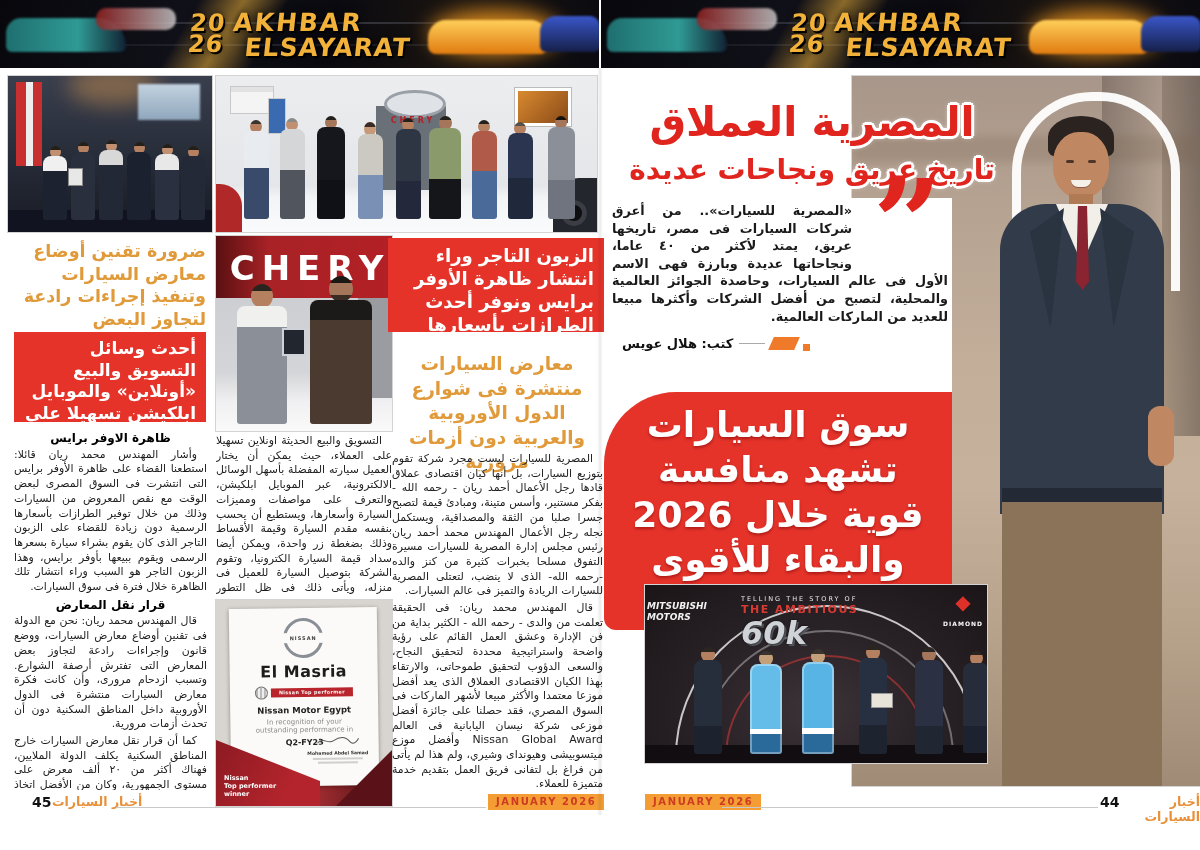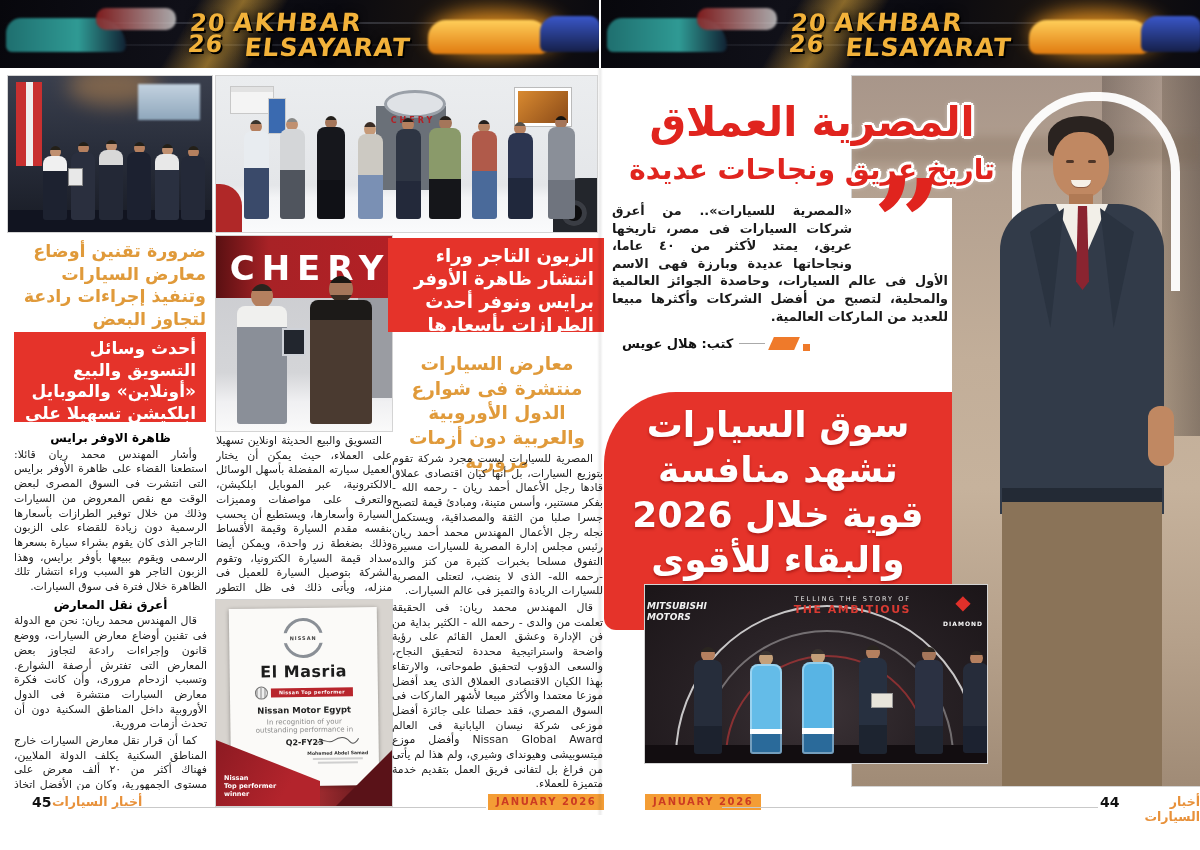--- a/index.html
+++ b/index.html
@@ -143,23 +143,24 @@
     <div class="abs" style="left:80px;top:70px;width:200px;height:200px;border:2px solid rgba(230,60,60,.5);border-radius:50%;"></div>
     <div class="abs" style="left:0;bottom:0;width:342px;height:18px;background:#120d10;"></div>
     <div class="abs" style="left:2px;top:16px;color:#f2f2f2;font-weight:bold;font-style:italic;font-size:9px;line-height:11px;">
       <div>MITSUBISHI</div>
       <div>MOTORS</div>
     </div>
     <div class="abs" style="right:4px;top:8px;text-align:center;">
       <span style="color:#e0302a;font-size:20px;line-height:18px;display:block;">◆</span>
       <span style="color:#fff;font-size:6px;letter-spacing:1px;font-weight:bold;">DIAMOND</span>
     </div>
-    <div class="abs" style="left:96px;top:10px;width:170px;text-align:right;">
+    <div class="abs" style="left:96px;top:10px;width:170px;text-align:left;">
       <div style="color:#e8e8e8;font-size:6.5px;letter-spacing:2px;">TELLING THE STORY OF</div>
       <div style="color:#d83a32;font-size:11px;font-weight:900;letter-spacing:1.5px;">THE AMBITIOUS</div>
+      <div style="color:#cfd3d8;font-size:32px;font-weight:900;font-style:italic;line-height:34px;text-shadow:0 0 2px #000,2px 2px 0 #55585e;">60k</div>
     </div>
     <div class="pr" style="left:48px;top:62px;width:30px;height:110px;">
         <i class="ph" style="width:14px;height:15px;background:linear-gradient(#2a2520 0 32%,#b5805f 32%);"></i>
         <i class="pb" style="width:28px;height:94px;background:linear-gradient(#262d3b 0 70%,#1c222e 70%);"></i>
       </div>
     <div class="pr" style="left:104px;top:66px;width:34px;height:106px;">
         <i class="ph" style="width:14px;height:15px;background:linear-gradient(#3a3430 0 30%,#c4a07a 30%);"></i>
         <i class="pb" style="width:32px;height:90px;background:linear-gradient(180deg,#64bce8 0 72%,#fff 72% 78%,#2a6a9a 78%);box-shadow:inset 0 0 0 2px rgba(255,255,255,.35);"></i>
       </div>
     <div class="pr" style="left:156px;top:64px;width:34px;height:108px;">
@@ -266,21 +267,21 @@
       </div>
   </div>
 
   <div class="goldhead abs" style="left:16px;top:240px;width:190px;">ضرورة تقنين أوضاع معارض السيارات وتنفيذ إجراءات رادعة لتجاوز البعض</div>
 
   <div class="redbox abs" style="left:14px;top:332px;width:172px;height:78px;padding:6px 10px;font-size:17px;line-height:21.5px;text-align:right;">أحدث وسائل التسويق والبيع «أونلاين» والموبايل ابلكيشن تسهيلا على العملاء</div>
 
   <div class="bodycol abs" style="left:14px;top:428px;width:193px;height:362px;">
     <h4>ظاهرة الاوفر برايس</h4>
     <p>وأشار المهندس محمد ريان قائلا: استطعنا القضاء على ظاهرة الأوفر برايس التى انتشرت فى السوق المصرى لبعض الوقت مع نقص المعروض من السيارات وذلك من خلال توفير الطرازات بأسعارها الرسمية دون زيادة للقضاء على الزبون التاجر الذى كان يقوم بشراء سيارة بسعرها الرسمى ويقوم ببيعها بأوفر برايس، وهذا الزبون التاجر هو السبب وراء انتشار تلك الظاهرة خلال فترة فى سوق السيارات.</p>
-    <h4>أعرق نقل المعارض</h4>
+    <h4>قرار نقل المعارض</h4>
     <p>قال المهندس محمد ريان: نحن مع الدولة فى تقنين أوضاع معارض السيارات، ووضع قانون وإجراءات رادعة لتجاوز بعض المعارض التى تفترش أرصفة الشوارع. وتسبب ازدحام مرورى، وأن كانت فكرة معارض السيارات منتشرة فى الدول الأوروبية داخل المناطق السكنية دون أن تحدث أزمات مرورية.</p>
     <p>كما أن قرار نقل معارض السيارات خارج المناطق السكنية يكلف الدولة الملايين، فهناك أكثر من ٢٠ ألف معرض على مستوى الجمهورية، وكان من الأفضل اتخاذ قرار بإغلاق الكافيهات خارج المناطق السكنية. وتطبيق عقوبات رادعة على المعارض فى حالة تجاوزها وعدم التزامها بالقوانين.</p>
   </div>
 
   <div class="photo" style="left:216px;top:236px;width:176px;height:195px;background:linear-gradient(180deg,#c8c9cd 0%,#d4d5d8 70%,#f0f0f2 85%,#fafafa 100%);">
     <div class="abs" style="left:0;top:0;width:176px;height:62px;background:linear-gradient(90deg,#5a1012 0%,#a82226 30%,#b32025 100%);"></div>
     <div class="abs" style="left:-6px;top:12px;width:200px;color:#fff;font-weight:900;font-size:34px;letter-spacing:7px;text-align:center;">CHERY</div>
     <div class="abs" style="right:0;top:62px;width:34px;height:100px;background:#9a9ca2;"></div>
     <div class="pr" style="left:18px;top:48px;width:56px;height:142px;">
         <i class="ph" style="width:22px;height:24px;background:linear-gradient(#2a241e 0 30%,#b5805f 30%);"></i>

